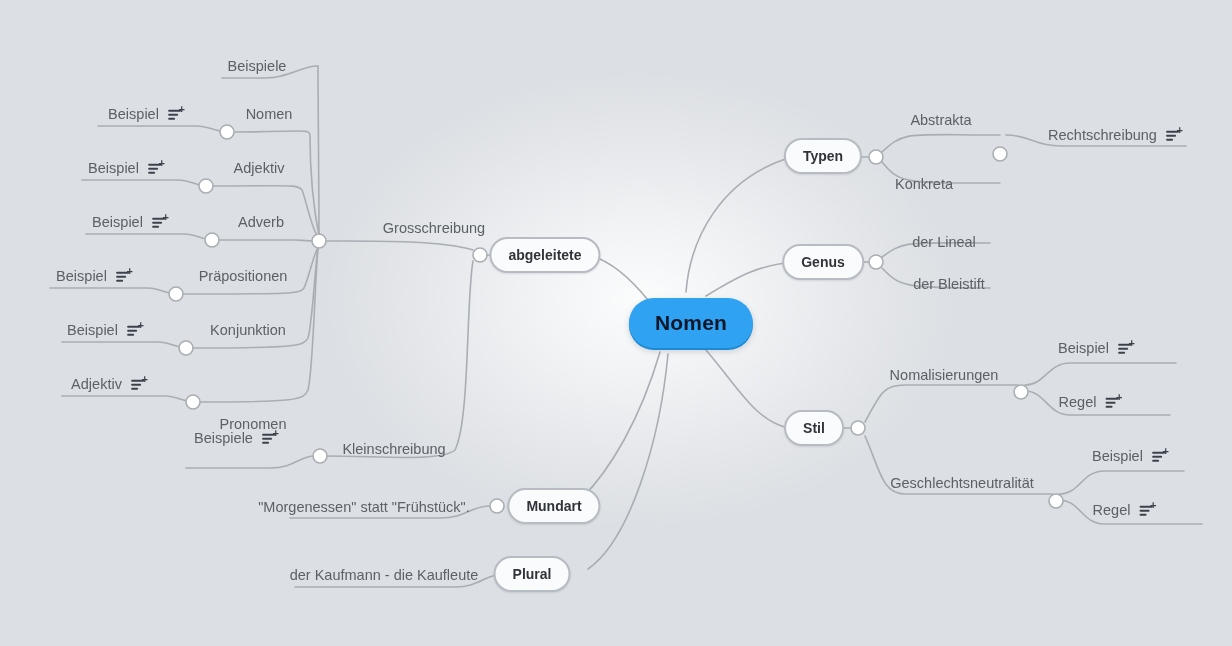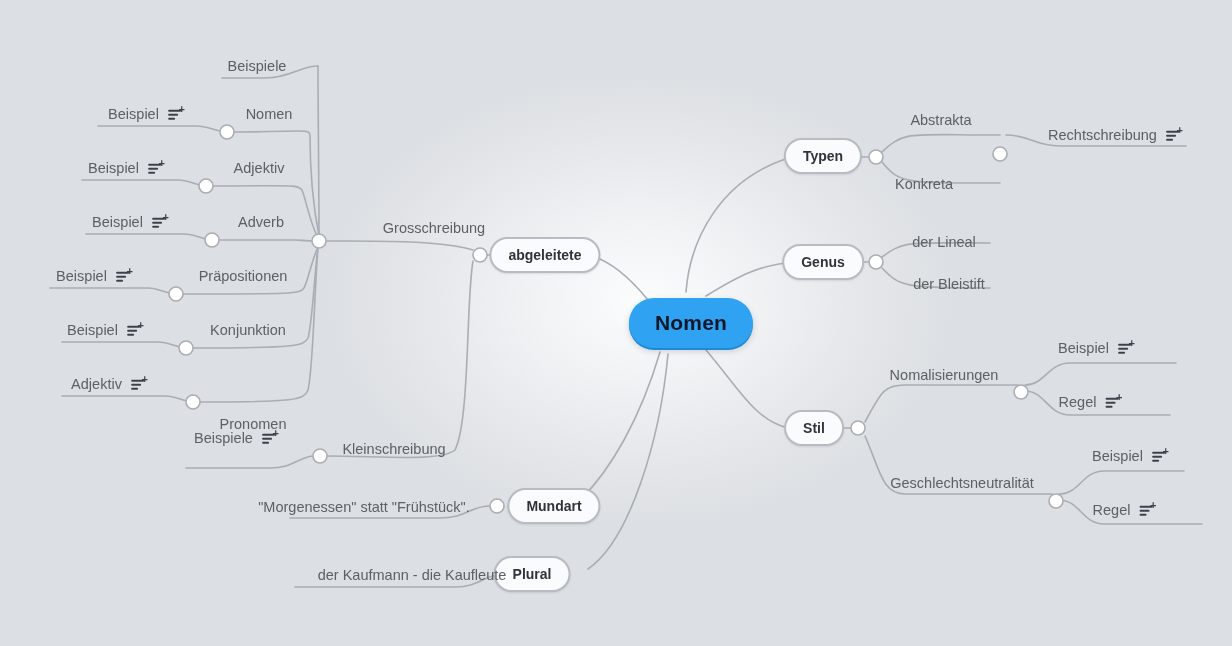--- a/index.html
+++ b/index.html
@@ -393,17 +393,17 @@
         <i></i>
         <i></i>
         <b>+</b>
       </span>
   </div>
 
   <div class="node leaf" style="left:364px; top:507px;">
     <span class="leaf-text">"Morgenessen" statt "Frühstück".</span>
   </div>
 
-  <div class="node leaf" style="left:412px; top:575px;">
+  <div class="node leaf" style="left:384px; top:575px;">
     <span class="leaf-text">der Kaufmann - die Kaufleute</span>
   </div>
 
 </div>
 
 </body></html>

